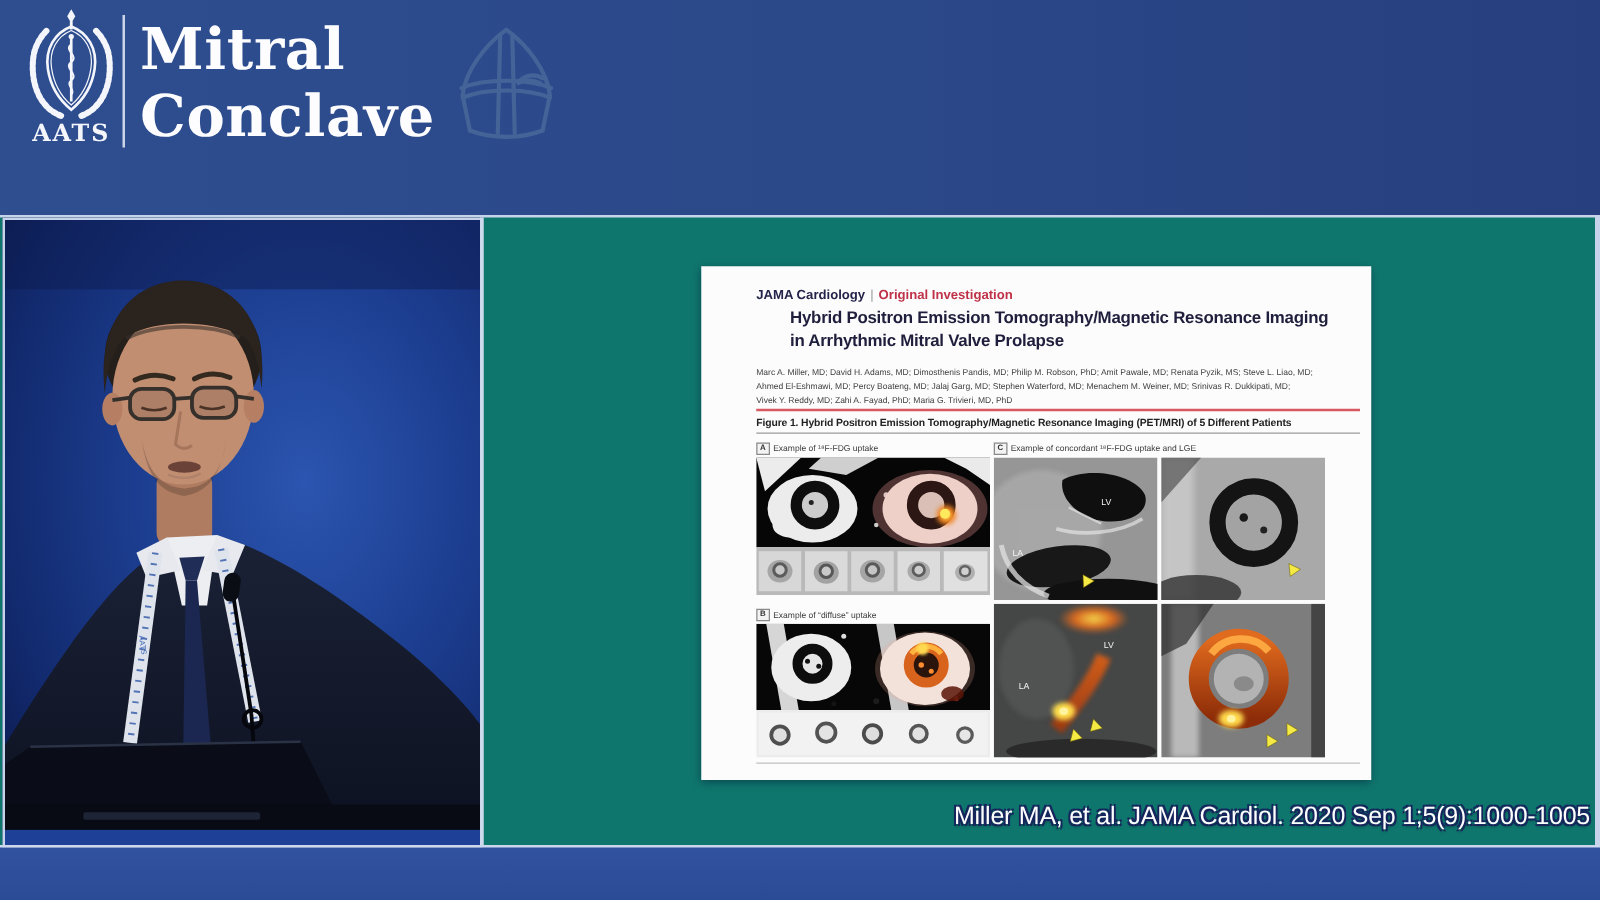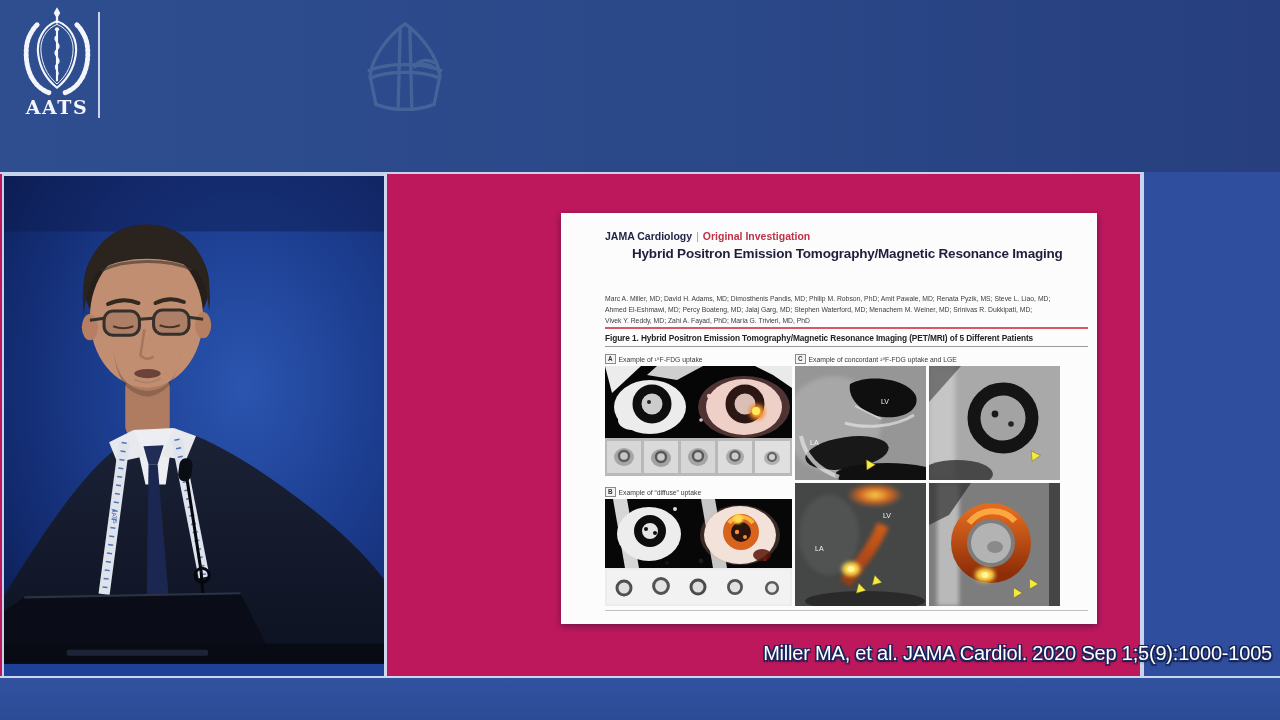--- a/index.html
+++ b/index.html
@@ -24,22 +24,22 @@
     background:rgba(230,236,248,.85);
   }
   .wordmark{
     position:absolute;left:112px;top:12px;
     font-family:"DejaVu Serif", serif;font-weight:bold;
     font-size:46px;line-height:54px;color:#fdfdff;letter-spacing:.5px;
   }
   .mitre-svg{position:absolute;left:356px;top:20px;width:98px;height:128px;opacity:.9;}
   
   .content{
-    position:absolute;left:0;top:172px;width:1144px;height:504px;
-    background:#be185d;border-top:2px solid #c7d3ea;
+    position:absolute;left:0;top:172px;width:1280px;height:504px;
+    background:#0f766e;border-top:2px solid #c7d3ea;
     border-right:4px solid #c7d3ea;box-sizing:border-box;
   }
   .video-panel{
     position:absolute;left:2px;top:0;width:380px;height:500px;
     border:2px solid #c7d3ea;background:#0e1c52;
   }
   .video-panel svg{display:block;width:100%;height:100%;}
   .v-divider{position:absolute;left:384px;top:0;width:3px;height:502px;background:#cfd9ee;}
   
   .slide{
@@ -93,20 +93,24 @@
 
     <path d="M48,18 C64,24 74,40 71,60 C68,80 58,92 48,100 C38,92 28,80 25,60 C22,40 32,24 48,18 Z" fill="none" stroke="#f4f6fb" stroke-width="2.6"></path>
     <path d="M48,22 C61.5,27.5 70,41 67.4,59 C64.8,77 56.6,88 48,95.4 C39.4,88 31.2,77 28.6,59 C26,41 34.5,27.5 48,22 Z" fill="none" stroke="#f4f6fb" stroke-width="1.2"></path>
 
     <circle cx="48" cy="28" r="2.6" fill="#f4f6fb"></circle>
     <line x1="48" y1="30" x2="48" y2="92" stroke="#f4f6fb" stroke-width="2.6"></line>
     <path d="M48,36 C40,41 56,47 48,53 C40,59 56,65 48,71 C42,76 53,81 48,85" fill="none" stroke="#f4f6fb" stroke-width="2"></path>
   </svg>
   <div class="logo-label">AATS</div>
   <div class="banner-divider"></div>
+  <div class="wordmark">
+    <div>Mitral</div>
+    <div>Conclave</div>
+  </div>
   <svg class="mitre-svg" viewBox="0 0 100 132">
     <g fill="none" stroke="#51719f" stroke-width="3.4" stroke-linecap="round" stroke-linejoin="round" opacity=".75">
       <path d="M50,4 C33,16 16,38 14,58 L20,87"></path>
       <path d="M50,4 C67,16 84,38 86,58 L80,87"></path>
       <path d="M13,52 C32,44 68,44 87,52"></path>
       <path d="M14,60 C32,52 68,52 86,60"></path>
       <path d="M45,10 L43,89"></path>
       <path d="M55,10 L57,89"></path>
       <path d="M20,87 C38,94 62,94 80,87"></path>
       <path d="M60,47 C66,41 74,40 80,44"></path>
@@ -199,20 +203,21 @@
     </svg>
   </div>
   <div class="v-divider"></div>
 
   <div class="slide" style="left:561px;top:39px;">
     <div class="kicker">
       <span class="journal">JAMA Cardiology</span><span class="sep">|</span><span class="arttype">Original Investigation</span>
     </div>
     <div class="paper-title">
       <div>Hybrid Positron Emission Tomography/Magnetic Resonance Imaging</div>
+      <div>in Arrhythmic Mitral Valve Prolapse</div>
     </div>
     <div class="authors">
       <div>Marc A. Miller, MD; David H. Adams, MD; Dimosthenis Pandis, MD; Philip M. Robson, PhD; Amit Pawale, MD; Renata Pyzik, MS; Steve L. Liao, MD;</div>
       <div>Ahmed El-Eshmawi, MD; Percy Boateng, MD; Jalaj Garg, MD; Stephen Waterford, MD; Menachem M. Weiner, MD; Srinivas R. Dukkipati, MD;</div>
       <div>Vivek Y. Reddy, MD; Zahi A. Fayad, PhD; Maria G. Trivieri, MD, PhD</div>
     </div>
     <div class="red-rule"></div>
     <div class="fig-caption">Figure 1. Hybrid Positron Emission Tomography/Magnetic Resonance Imaging (PET/MRI) of 5 Different Patients</div>
     <div class="caption-rule"></div>
 

